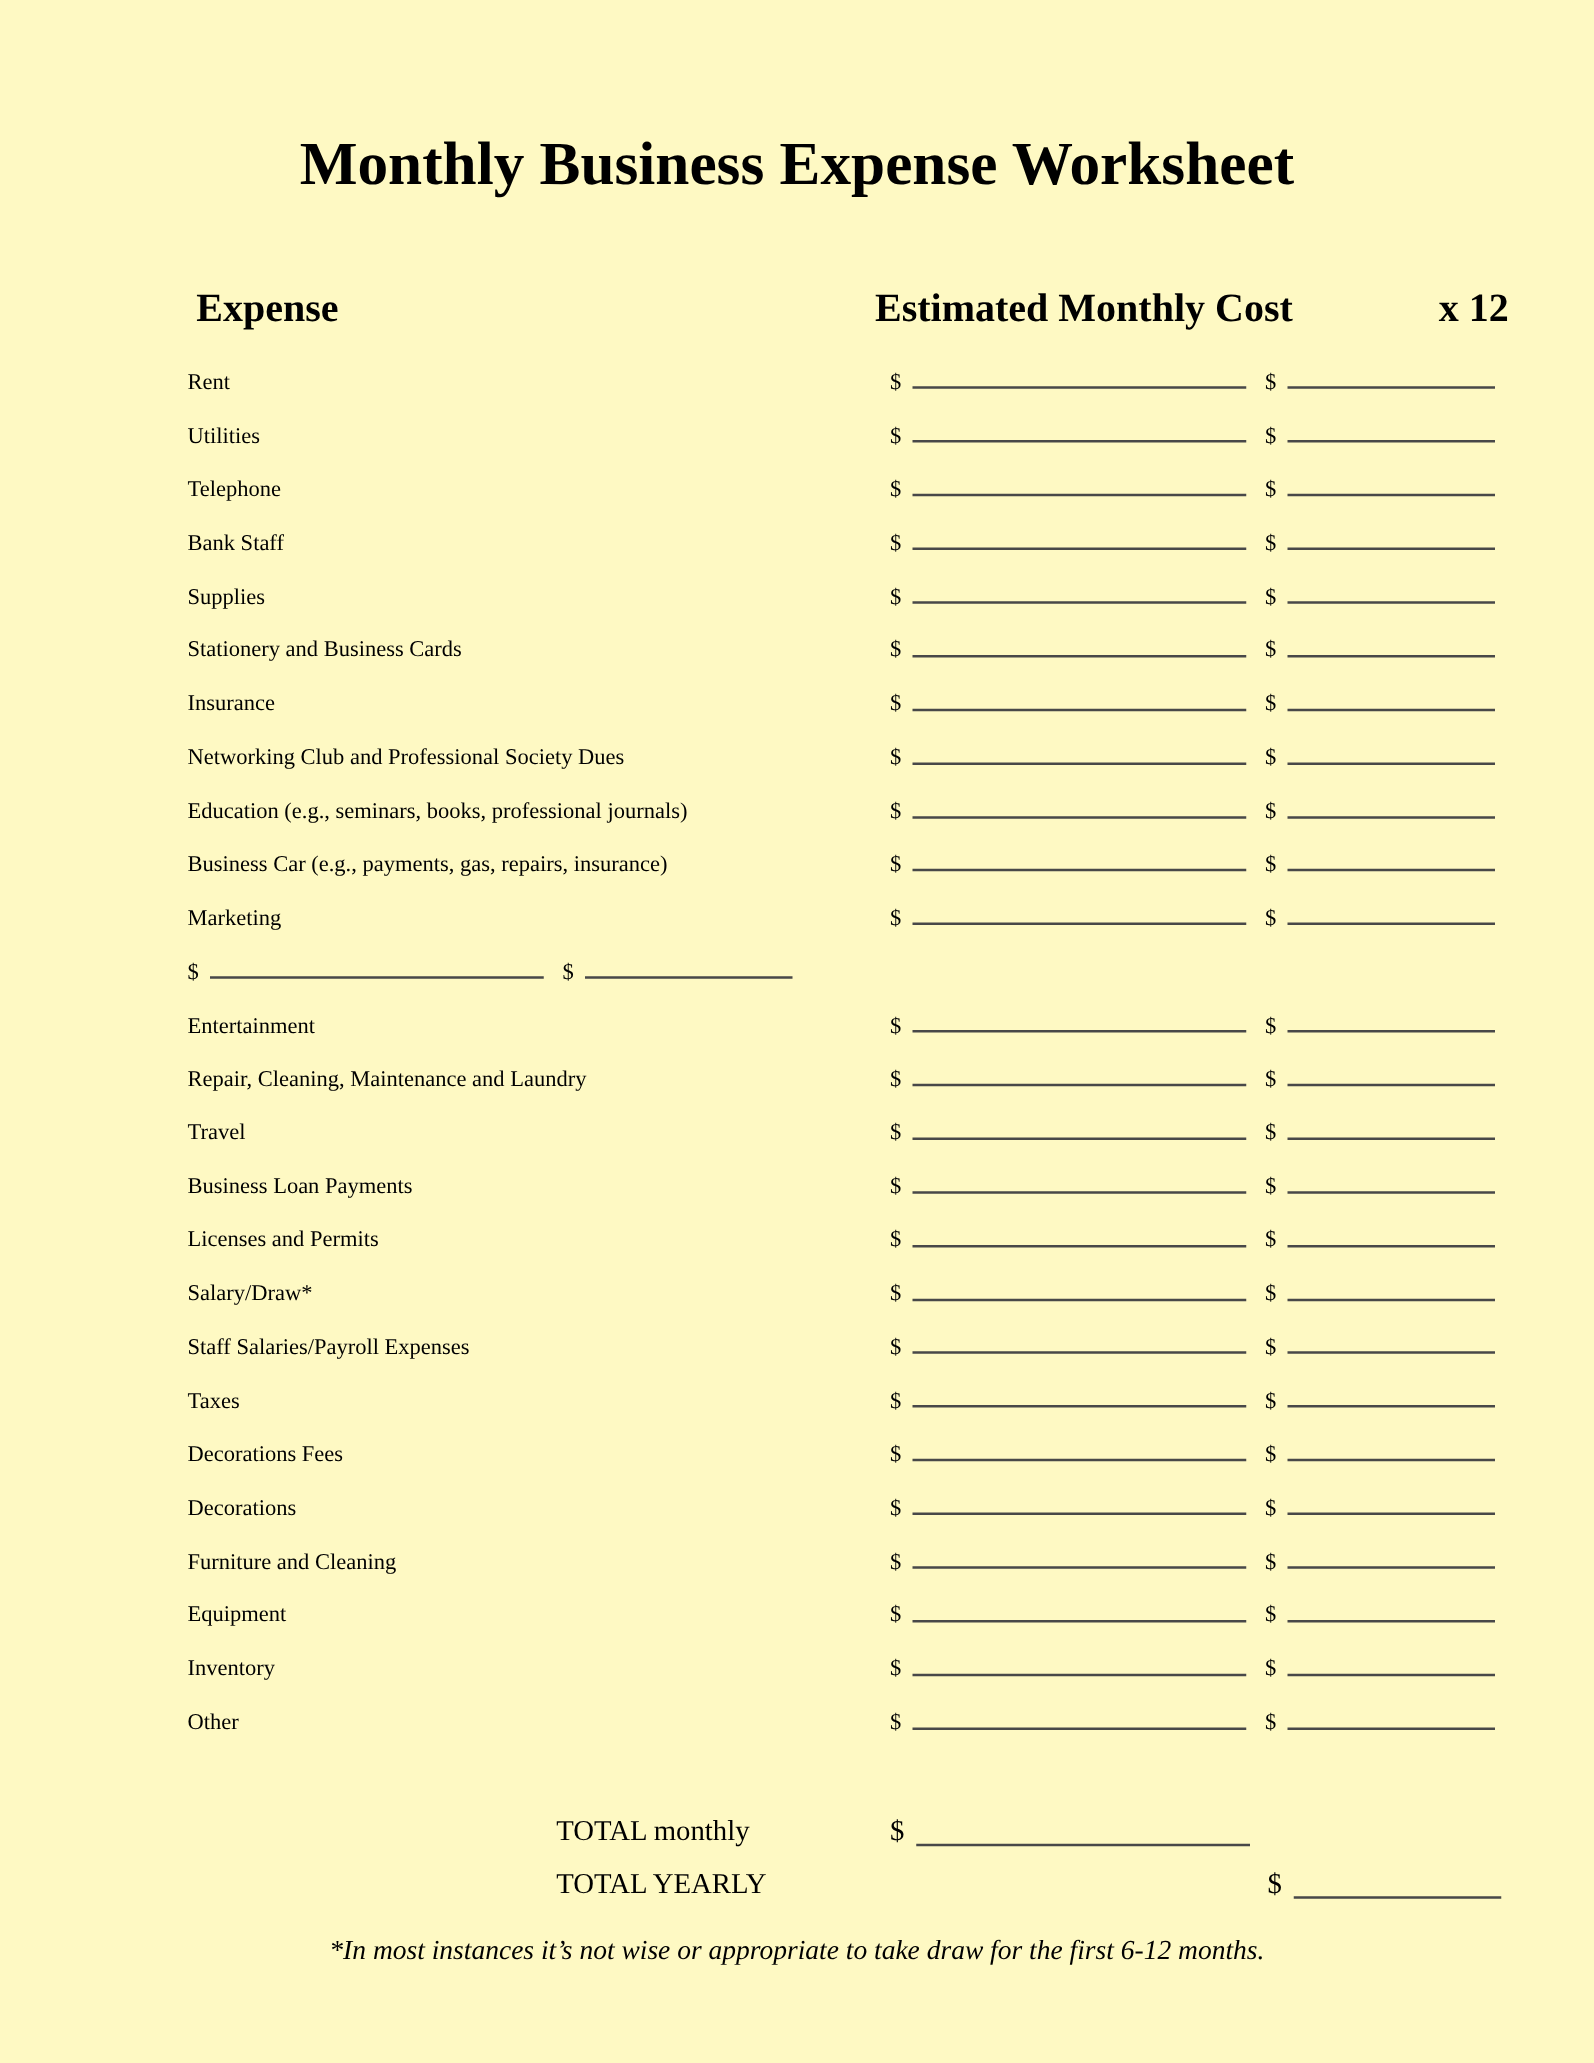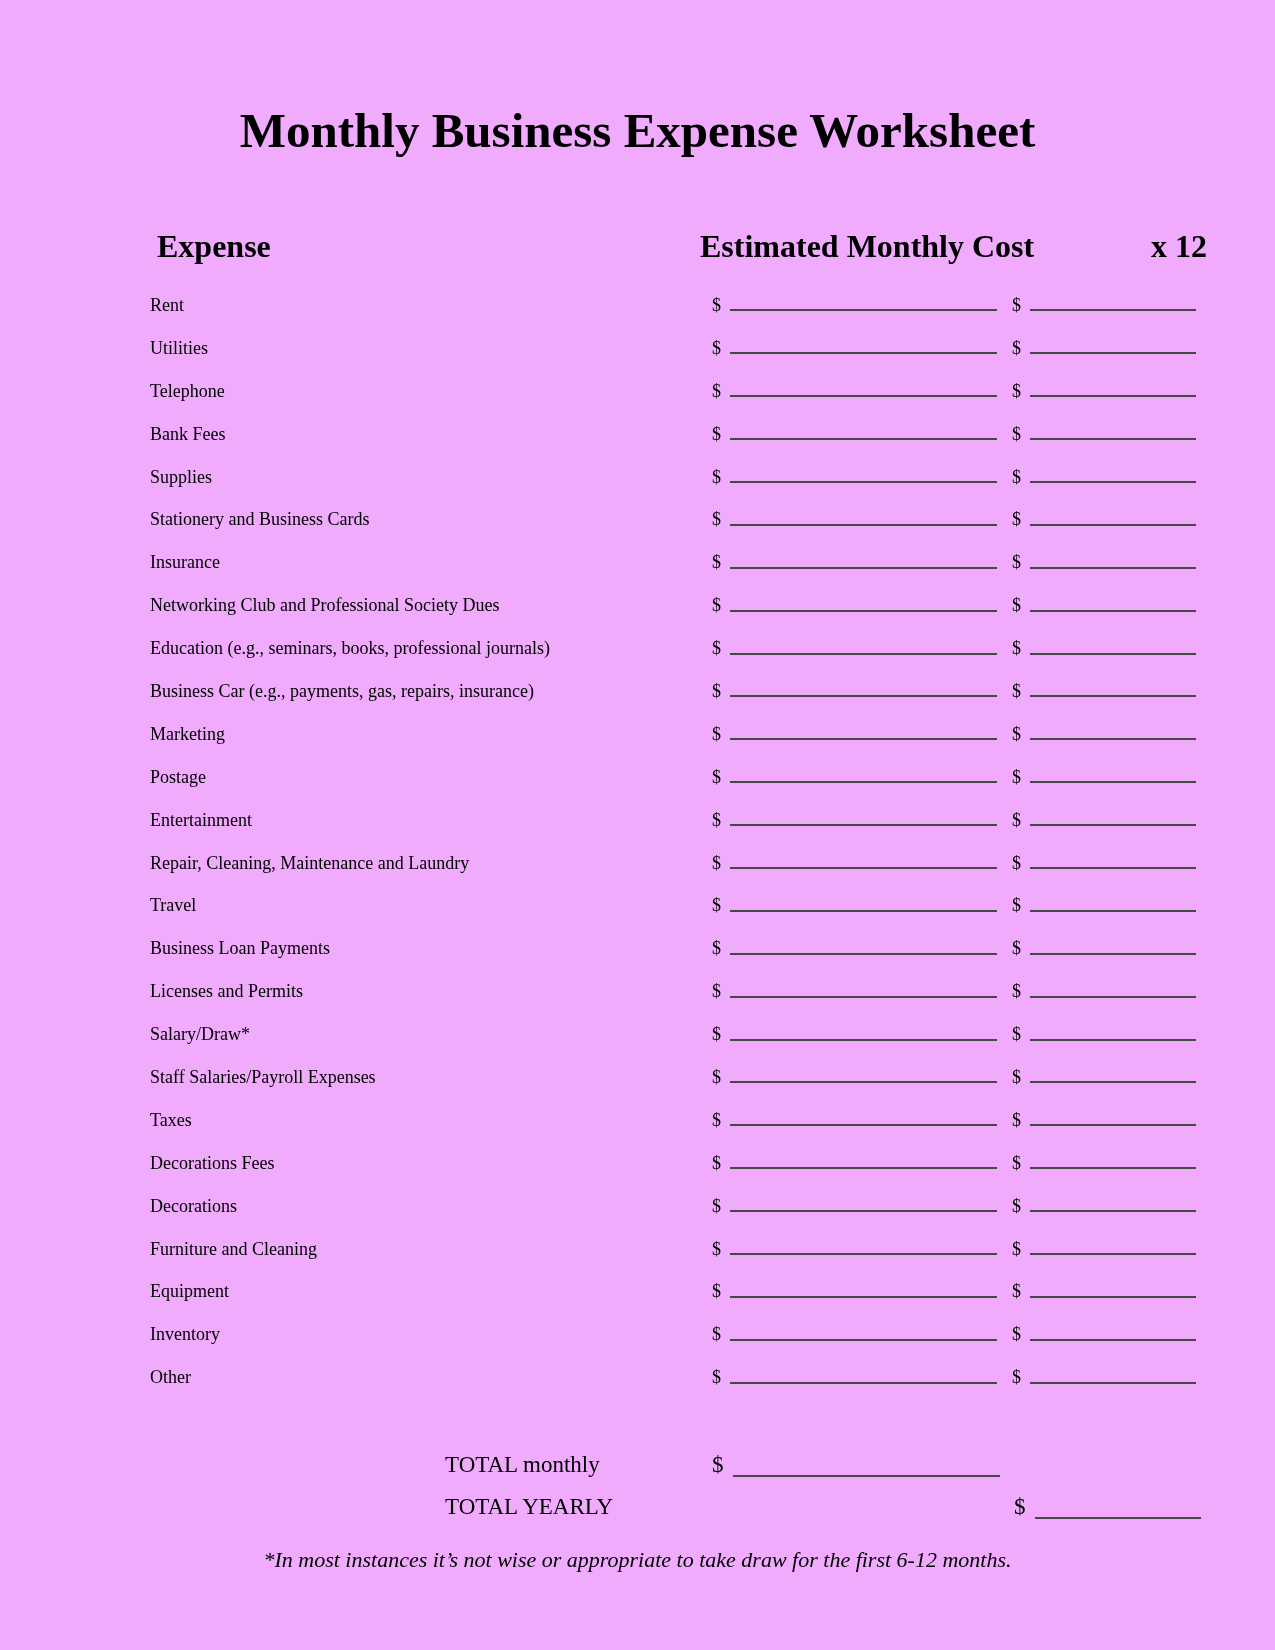--- a/index.html
+++ b/index.html
@@ -1,20 +1,20 @@
 <!DOCTYPE html>
 <html><head>
 <meta charset="utf-8">
 <style>
   html,body{margin:0;padding:0;background:#e8e8e8;}
   .sheet{
     position:relative;
     width:1275px;height:1650px;
     margin:0 auto;
-    background:#f0abfc;
+    background:#fef9c3;
     color:#000;
     font-family:"Liberation Serif","DejaVu Serif",serif;
     overflow:hidden;
   }
   .title{
     position:absolute;top:102px;left:0;width:100%;
     margin:0;text-align:center;
     font-size:49px;font-weight:700;
   }
   .col-headers{position:absolute;top:228px;left:0;width:100%;height:34px;
@@ -85,21 +85,21 @@
 
   <div class="row">
     <span class="label">Telephone</span>
     <span class="dollar">$</span>
     <span class="blank m-line"></span>
     <span class="dollar y-dollar">$</span>
     <span class="blank y-line"></span>
   </div>
 
   <div class="row">
-    <span class="label">Bank Fees</span>
+    <span class="label">Bank Staff</span>
     <span class="dollar">$</span>
     <span class="blank m-line"></span>
     <span class="dollar y-dollar">$</span>
     <span class="blank y-line"></span>
   </div>
 
   <div class="row">
     <span class="label">Supplies</span>
     <span class="dollar">$</span>
     <span class="blank m-line"></span>
@@ -149,21 +149,20 @@
 
   <div class="row">
     <span class="label">Marketing</span>
     <span class="dollar">$</span>
     <span class="blank m-line"></span>
     <span class="dollar y-dollar">$</span>
     <span class="blank y-line"></span>
   </div>
 
   <div class="row">
-    <span class="label">Postage</span>
     <span class="dollar">$</span>
     <span class="blank m-line"></span>
     <span class="dollar y-dollar">$</span>
     <span class="blank y-line"></span>
   </div>
 
   <div class="row">
     <span class="label">Entertainment</span>
     <span class="dollar">$</span>
     <span class="blank m-line"></span>

